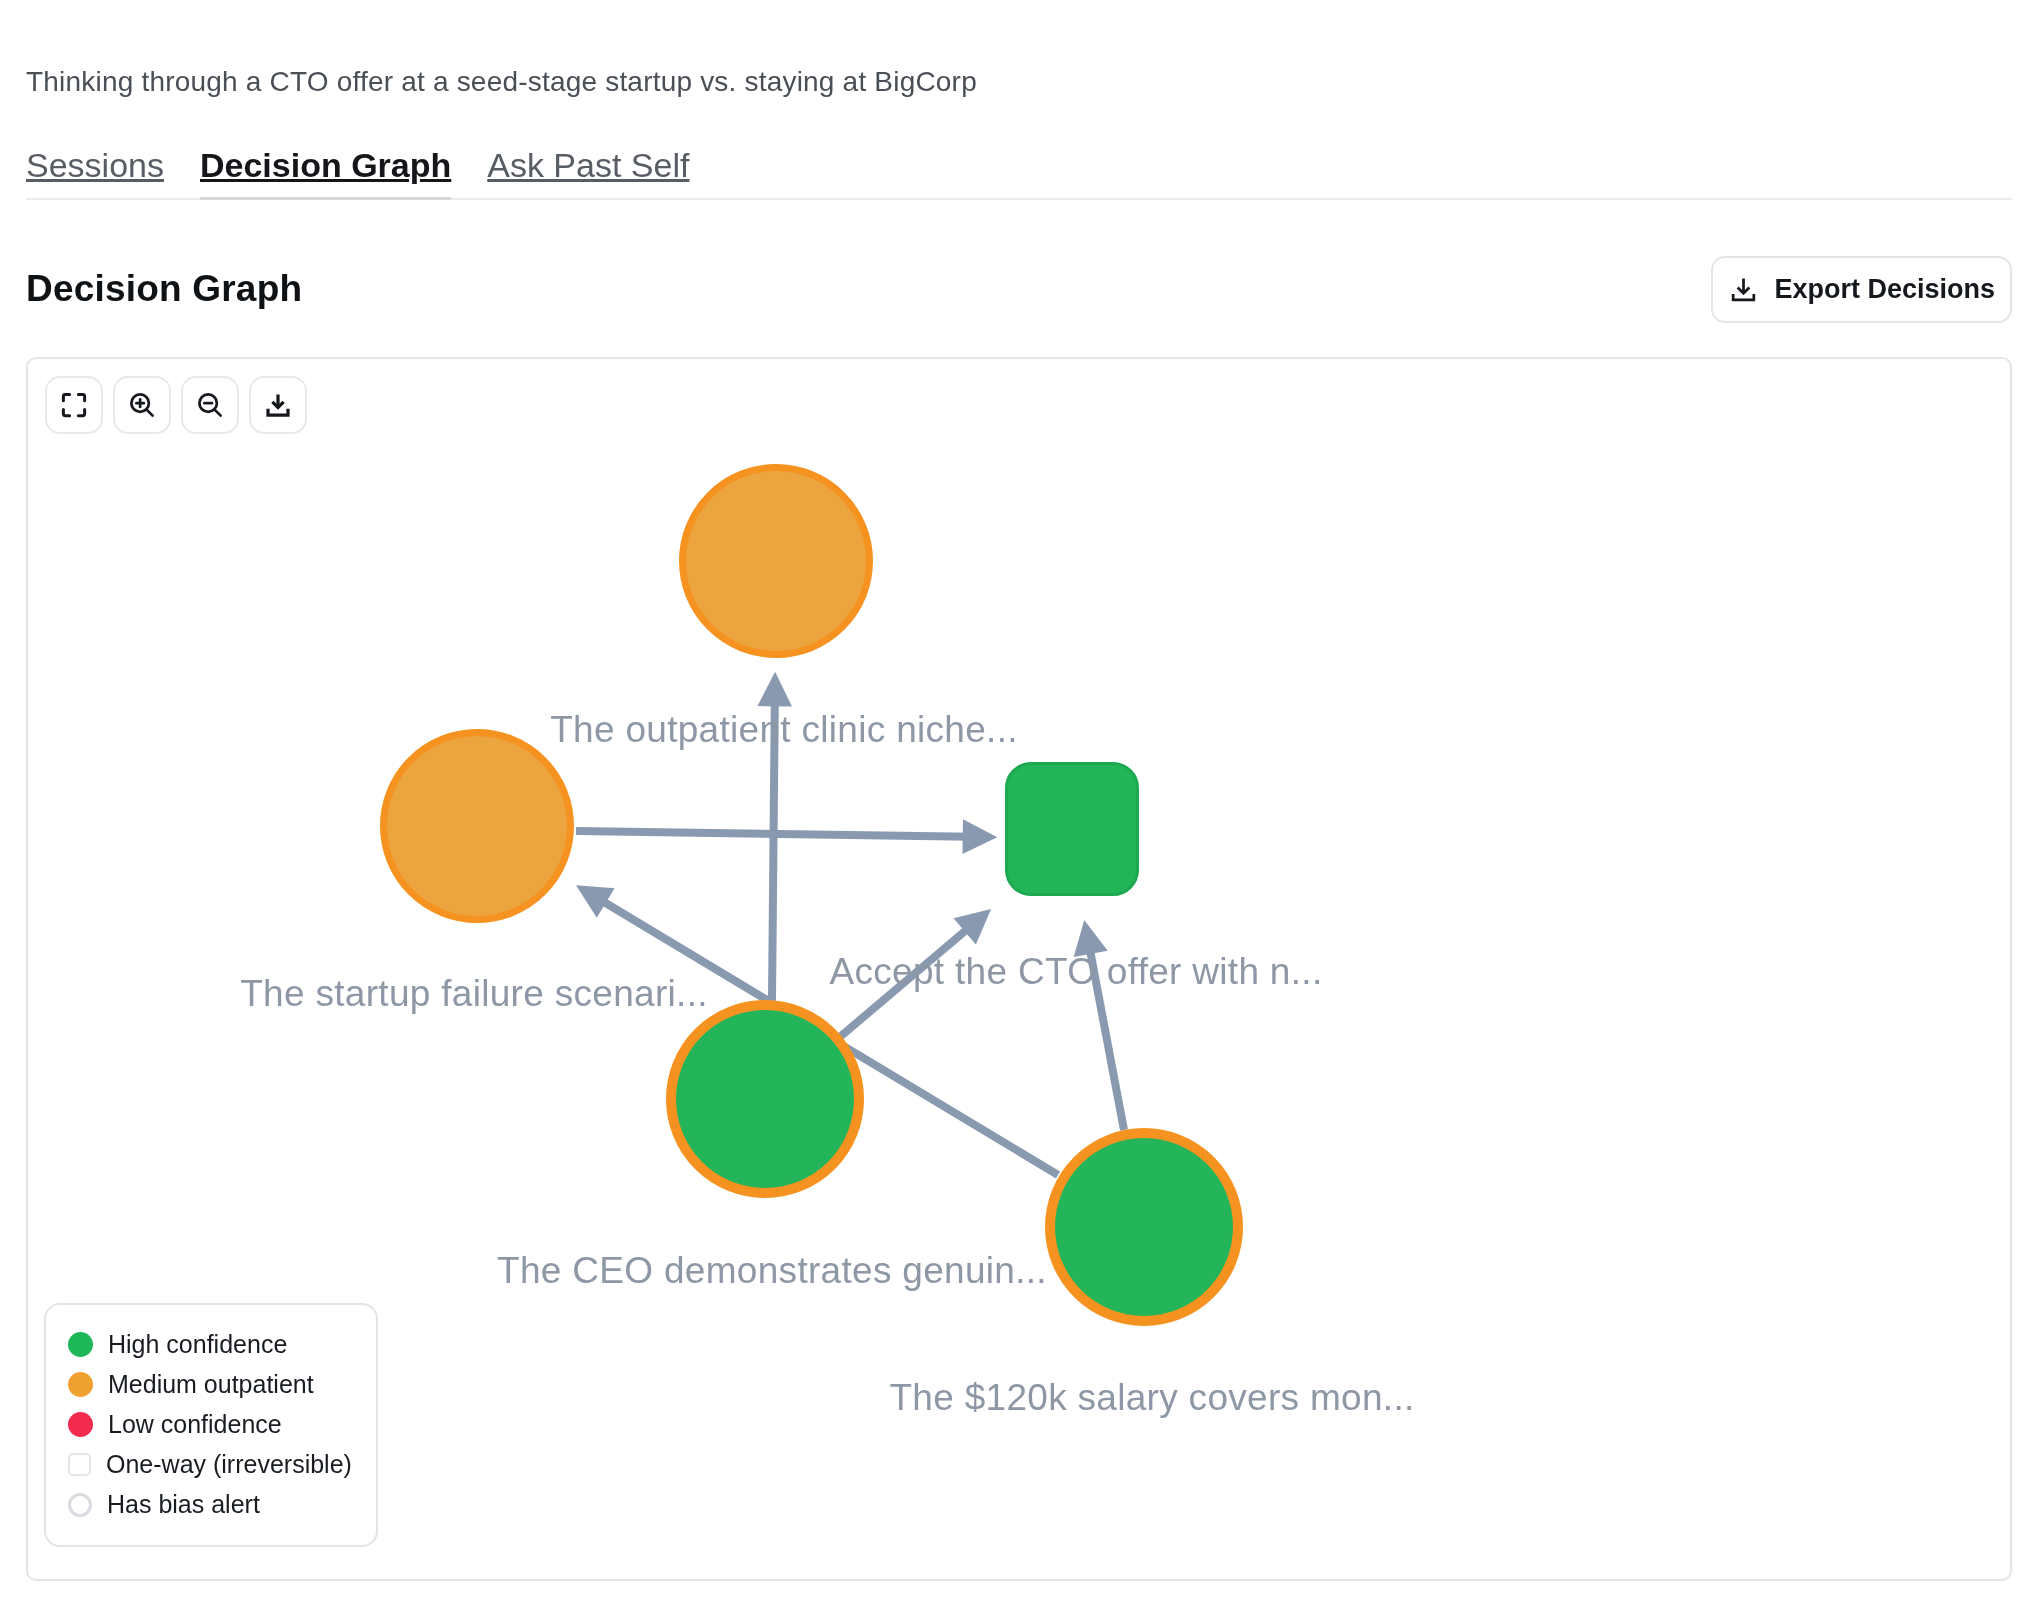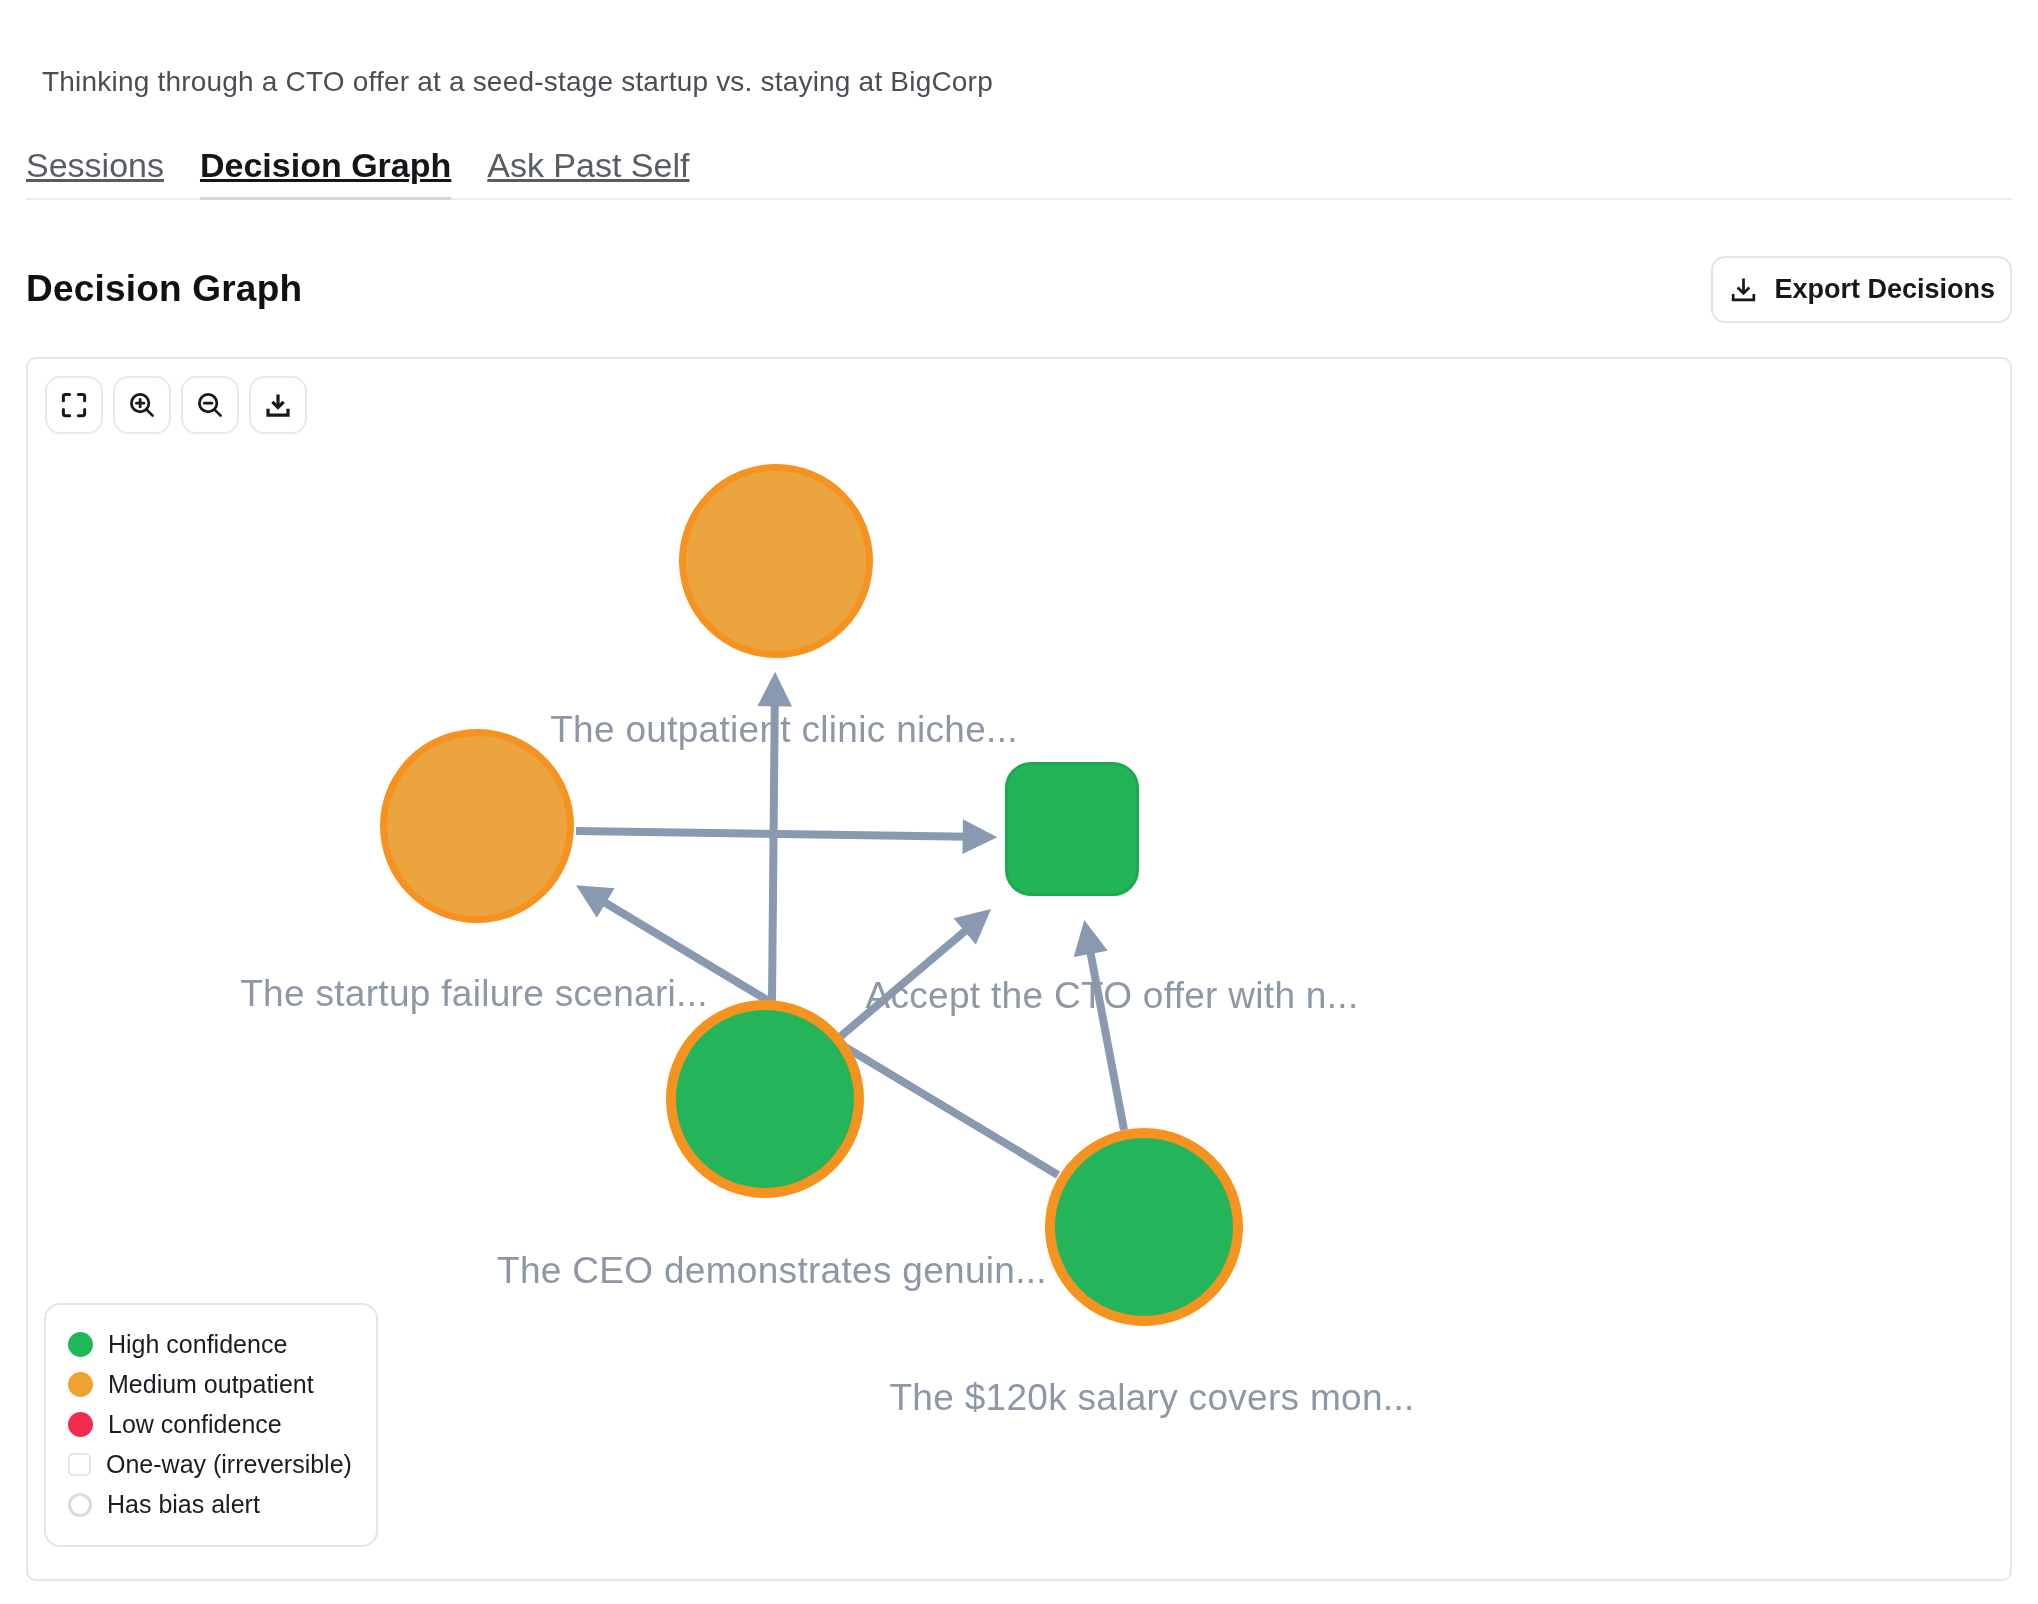--- a/index.html
+++ b/index.html
@@ -10,21 +10,20 @@
     color: #17191c;
     position: relative;
     overflow: hidden;
   }
   .page { padding: 64px 26px 0 26px; }
 
   .page-title {
     font-size: 28px; line-height: 36px;
     color: #4a4f55; font-weight: 400;
     letter-spacing: 0.2px;
-    margin-left: 16px;
   }
 
   .tabs {
     display: flex; gap: 36px;
     margin-top: 46px;
     border-bottom: 2px solid #ececef;
   }
   .tab {
     font-size: 34px; color: #585d64;
     padding-bottom: 12px; cursor: pointer;
@@ -207,21 +206,21 @@
     </svg>
 
     <div class="node circle medium" style="left:651px; top:105px; width:194px; height:194px;"></div>
     <div class="node circle medium" style="left:352px; top:370px; width:194px; height:194px;"></div>
     <div class="node high-square" style="left:977px; top:403px; width:134px; height:134px;"></div>
     <div class="node circle high-bias" style="left:638px; top:641px; width:198px; height:198px;"></div>
     <div class="node circle high-bias" style="left:1017px; top:769px; width:198px; height:198px;"></div>
 
     <div class="node-label" style="left:756px; top:350px;">The outpatient clinic niche...</div>
     <div class="node-label" style="left:446px; top:614px;">The startup failure scenari...</div>
-    <div class="node-label" style="left:1048px; top:616px;margin-left:36px;">Accept the CTO offer with n...</div>
+    <div class="node-label" style="left:1048px; top:592px;">Accept the CTO offer with n...</div>
     <div class="node-label" style="left:744px; top:891px;text-align:center;">The CEO demonstrates genuin...</div>
     <div class="node-label" style="left:1124px; top:1018px;">The $120k salary covers mon...</div>
 
     <div class="legend">
       <div class="legend-row">
         <span class="swatch green-circle"></span>
         <span class="label">High confidence</span>
       </div>
       <div class="legend-row">
         <span class="swatch orange-circle"></span>

